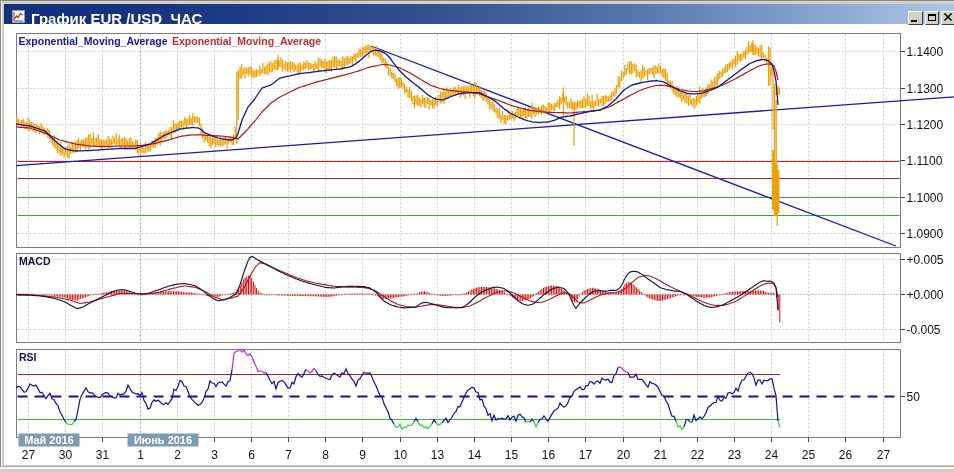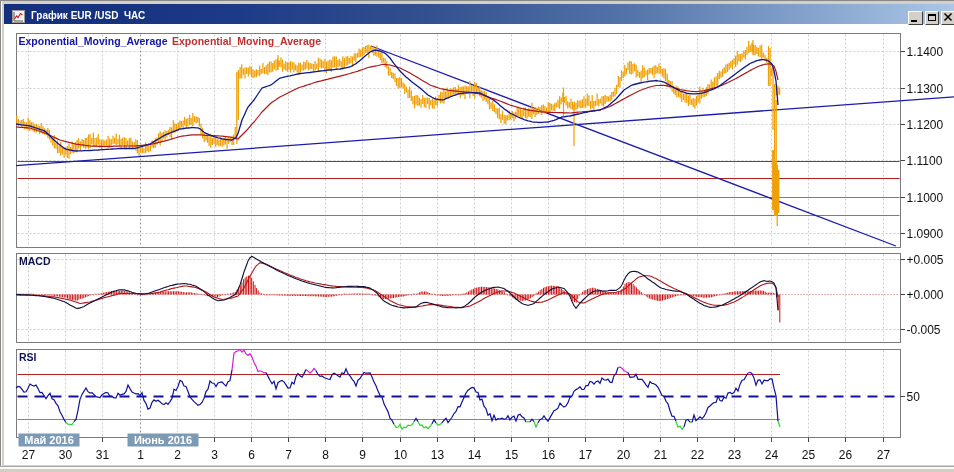--- a/index.html
+++ b/index.html
@@ -5,21 +5,21 @@
 #win{position:absolute;left:0;top:0;width:954px;height:472px;background:#d4d0c8;}
 #frameL1{position:absolute;left:0;top:0;width:1px;height:472px;background:#888888;}
 #frameL2{position:absolute;left:1px;top:1px;width:1px;height:470px;background:#ffffff;}
 #frameT1{position:absolute;left:0;top:0;width:954px;height:1px;background:#888888;}
 #frameB1{position:absolute;left:0;top:466px;width:954px;height:1px;background:#a9a9a9;}
 #frameB2{position:absolute;left:0;top:467px;width:954px;height:1.5px;background:#fbfaf7;}
 #frameB3{position:absolute;left:0;top:468.5px;width:954px;height:3.5px;background:#d2cec6;}
 #title{position:absolute;left:4px;top:4px;width:950px;height:19.5px;background:linear-gradient(90deg,#13307e 0%,#16327f 10%,#1e3b87 25%,#33518f 45%,#5273a8 65%,#7e9cc8 82%,#abc6e6 100%);}
 #content{position:absolute;left:4px;top:23.5px;width:950px;height:441px;background:#ffffff;}
 #ticon{position:absolute;left:8px;top:6px;width:13px;height:13px;background:#f4f4f4;border:1px solid #9a9a9a;box-sizing:border-box;}
-#ttext{position:absolute;left:27px;top:6px;font-size:10px;font-weight:bold;color:#ffffff;white-space:pre;}
+#ttext{position:absolute;left:27px;top:6px;font-size:15px;font-weight:bold;color:#ffffff;white-space:pre;}
 .wbtn{position:absolute;top:6.5px;width:14.5px;height:14px;background:#d4d0c8;border-top:1px solid #ffffff;border-left:1px solid #ffffff;border-right:1px solid #404040;border-bottom:1px solid #404040;box-sizing:border-box;}
 #bmin{left:904px;}
 #bmax{left:920.5px;}
 #bcls{left:937px;}
 #bmin div{position:absolute;left:2px;bottom:2px;width:6px;height:2px;background:#000;}
 #bmax div{position:absolute;left:2px;top:2px;width:8px;height:7px;border:1px solid #000;border-top:2px solid #000;box-sizing:border-box;}
 #bcls svg,#ticon svg{display:block;}
 #chart{position:absolute;left:0;top:0;}
 </style></head>
 <body>

